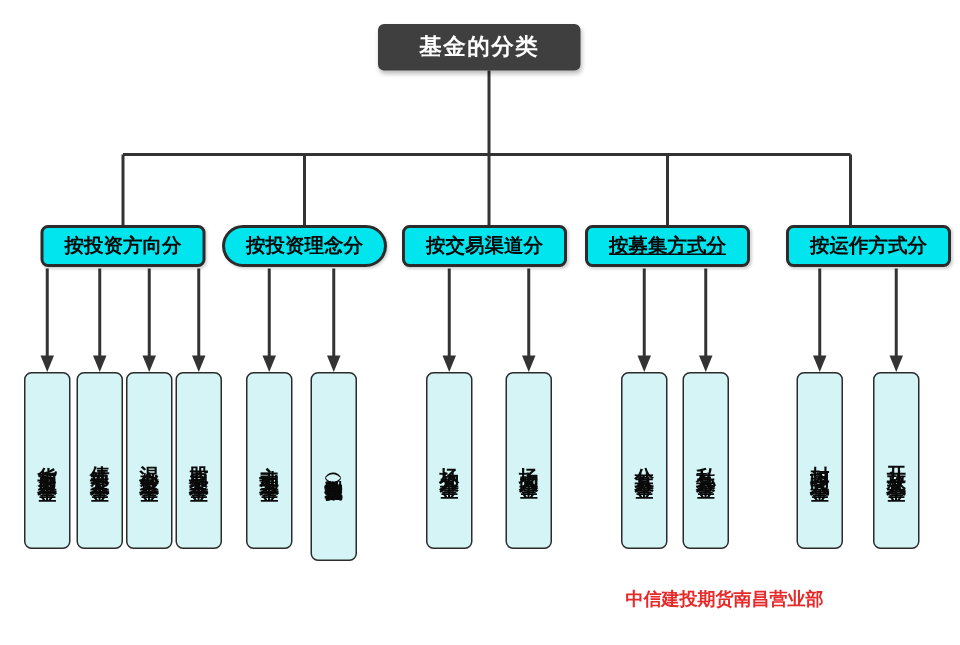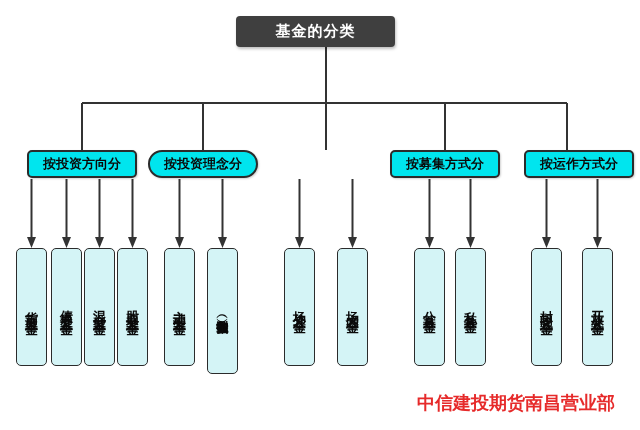--- a/index.html
+++ b/index.html
@@ -8,21 +8,21 @@
     --border:#2b2b2b; --line:#333333; --annotation:#e62a2a;
   }
   html,body{margin:0;padding:0;background:#ffffff;}
   body{font-family:"Liberation Sans","DejaVu Sans",sans-serif;}
   .stage{position:relative;width:640px;height:430px;background:#ffffff;overflow:hidden;}
   .connectors{position:absolute;left:0;top:0;width:640px;height:430px;}
   .connectors line{stroke:var(--line);stroke-width:2;}
   .connectors polygon{fill:var(--line);stroke:none;}
   .node{position:absolute;box-sizing:border-box;display:flex;align-items:center;justify-content:center;text-align:center;}
   .root-node{
-    left:236px;top:16px;width:159px;height:31px;
+    left:252px;top:16px;width:135px;height:31px;
     background:var(--title-bg);color:var(--title-text);
     border-radius:4px;font-size:15px;font-weight:bold;letter-spacing:1px;
     box-shadow:1px 2px 3px rgba(0,0,0,0.25);
   }
   .category-node{
     top:150px;width:110px;height:28px;
     background:var(--category-fill);
     border:2px solid var(--border);border-radius:5px;
     font-size:13px;font-weight:bold;color:#0a0a0a;
     box-shadow:1px 1px 2px rgba(0,0,0,0.18);
@@ -31,29 +31,29 @@
     top:248px;width:31px;height:118px;
     background:var(--child-fill);
     border:1.5px solid var(--border);border-radius:5px;
   }
   .leaf-node span{
     writing-mode:vertical-rl;text-orientation:upright;
     font-size:13px;font-weight:bold;color:#0a0a0a;letter-spacing:3px;line-height:1;
   }
   .leaf-node.tall{height:126px;}
   .leaf-node.tall span{font-size:12px;letter-spacing:0;}
-  .cat-1{left:27px;}  .cat-2{left:148px;border-radius:14px;} .cat-3{left:268px;} .cat-4{left:390px;} .cat-5{left:512px;margin-left:12px;}
+  .cat-1{left:27px;}  .cat-2{left:148px;border-radius:14px;} .cat-3{left:268px;} .cat-4{left:390px;text-decoration:underline;} .cat-5{left:512px;margin-left:12px;}
   .lf-1{left:16px;}  .lf-2{left:51px;}  .lf-3{left:84px;}  .lf-4{left:117px;}
   .lf-5{left:164px;} .lf-6{left:207px;}
   .lf-7{left:284px;} .lf-8{left:337px;}
   .lf-9{left:414px;} .lf-10{left:455px;}
   .lf-11{left:531px;}.lf-12{left:582px;}
   .watermark{
     position:absolute;left:417px;top:391px;
-    font-size:18px;font-weight:bold;color:var(--annotation);white-space:nowrap;
+    font-size:12px;font-weight:bold;color:var(--annotation);white-space:nowrap;
   }
 </style>
 </head>
 <body>
 
 <div class="stage">
 
   <svg class="connectors" width="640" height="430" viewBox="0 0 640 430" xmlns="http://www.w3.org/2000/svg">
 
     <line x1="326" y1="47" x2="326" y2="103"></line>
@@ -91,20 +91,21 @@
         <polygon points="542,237 551,237 546.5,248"></polygon>
       <line x1="597.5" y1="179" x2="597.5" y2="238"></line>
         <polygon points="593,237 602,237 597.5,248"></polygon>
     </g>
   </svg>
 
   <div class="node root-node">基金的分类</div>
 
   <div class="node category-node cat-1">按投资方向分</div>
   <div class="node category-node cat-2">按投资理念分</div>
+  <div class="node category-node cat-3">按交易渠道分</div>
   <div class="node category-node cat-4">按募集方式分</div>
   <div class="node category-node cat-5">按运作方式分</div>
 
   <div class="node leaf-node lf-1">
       <span>货币型基金</span>
     </div>
   <div class="node leaf-node lf-2">
       <span>债券型基金</span>
     </div>
   <div class="node leaf-node lf-3">

